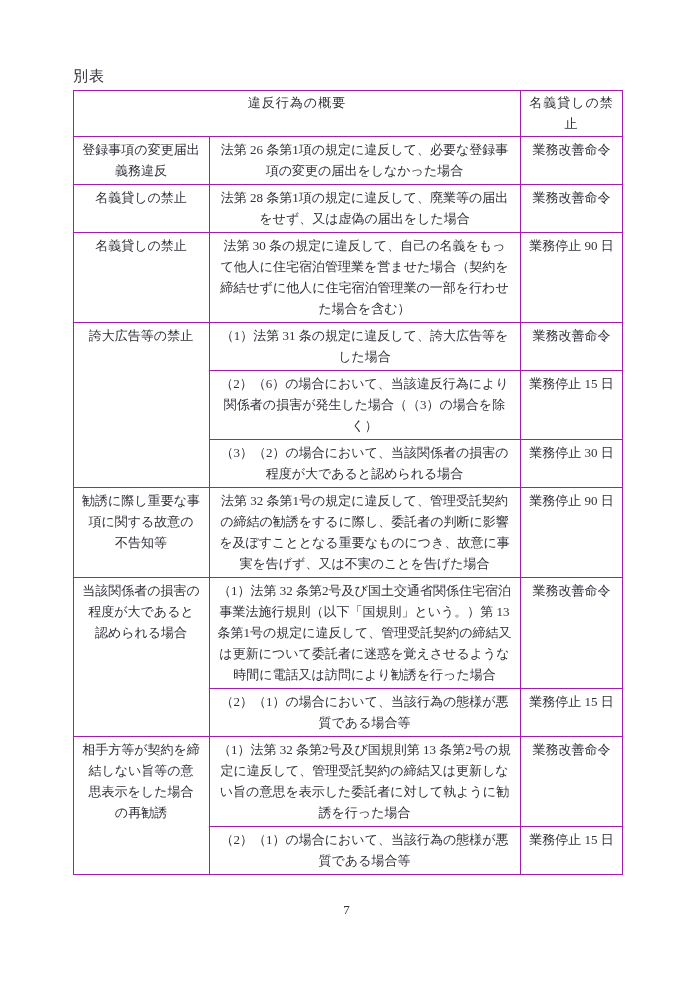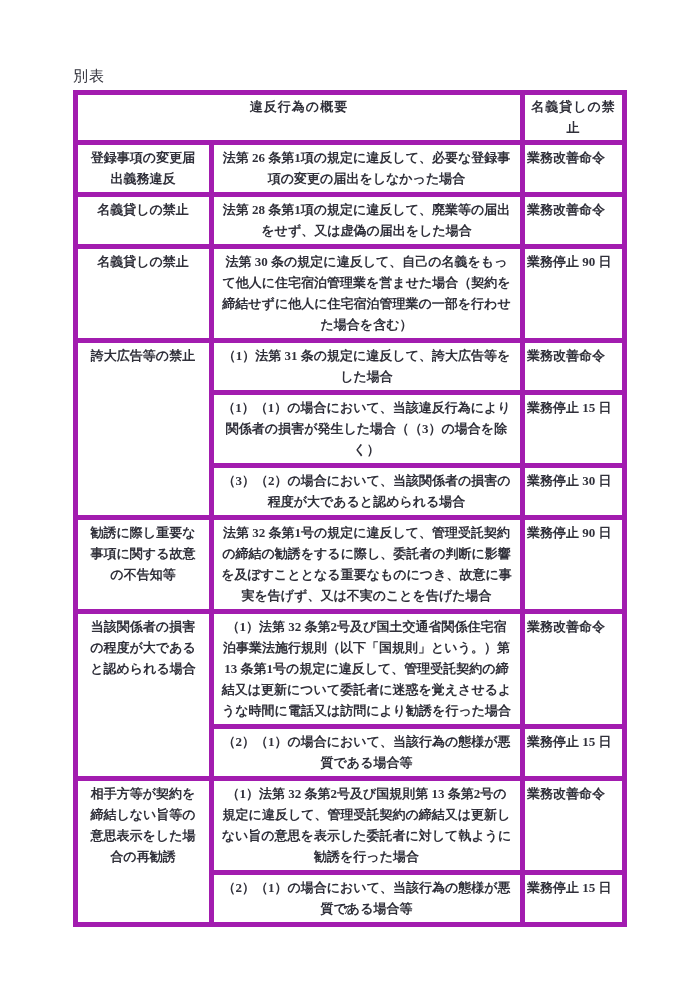--- a/index.html
+++ b/index.html
@@ -23,42 +23,42 @@
   }
   table.vtable {
     position: absolute;
     left: 73px; top: 90px;
     width: 549px;
     border-collapse: collapse;
     table-layout: fixed;
     font-size: 13px;
   }
   table.vtable td, table.vtable th {
-    border: 5px solid #a21caf;
+    border: 1px solid #a21caf;
     vertical-align: top;
-    font-weight: bold;
+    font-weight: normal;
     line-height: 21px;
   }
   th.head-cell {
     text-align: center;
     padding: 1px 2px 2px 2px;
     letter-spacing: 1px;
   }
   td.cat {
     padding: 2px 9px 3px 8px;
     text-align: center;
     margin-top: 48px;
   }
   td.desc {
     padding: 2px 8px 3px 7px;
     text-align: center;
   }
   td.pun {
     padding: 2px 2px 3px 2px;
-    text-align: left;
+    text-align: center;
   }
   .page-number {
     position: absolute;
     left: 0; top: 902px;
     width: 693px;
     text-align: center;
     font-size: 13px;
   }
 </style>
 </head>
@@ -95,21 +95,21 @@
           <td class="cat" rowspan="1">名義貸しの禁止</td>
           <td class="desc">法第 30 条の規定に違反して、自己の名義をもって他人に住宅宿泊管理業を営ませた場合（契約を締結せずに他人に住宅宿泊管理業の一部を行わせた場合を含む）</td>
           <td class="pun">業務停止 90 日</td>
         </tr>
         <tr>
           <td class="cat" rowspan="3">誇大広告等の禁止</td>
           <td class="desc">（1）法第 31 条の規定に違反して、誇大広告等をした場合</td>
           <td class="pun">業務改善命令</td>
         </tr>
         <tr>
-          <td class="desc">（1）（1）の場合において、当該違反行為により関係者の損害が発生した場合（（3）の場合を除く）</td>
+          <td class="desc">（2）（6）の場合において、当該違反行為により関係者の損害が発生した場合（（3）の場合を除く）</td>
           <td class="pun">業務停止 15 日</td>
         </tr>
         <tr>
           <td class="desc">（3）（2）の場合において、当該関係者の損害の程度が大であると認められる場合</td>
           <td class="pun">業務停止 30 日</td>
         </tr>
         <tr>
           <td class="cat" rowspan="1">勧誘に際し重要な事項に関する故意の不告知等</td>
           <td class="desc">法第 32 条第1号の規定に違反して、管理受託契約の締結の勧誘をするに際し、委託者の判断に影響を及ぼすこととなる重要なものにつき、故意に事実を告げず、又は不実のことを告げた場合</td>
           <td class="pun">業務停止 90 日</td>

